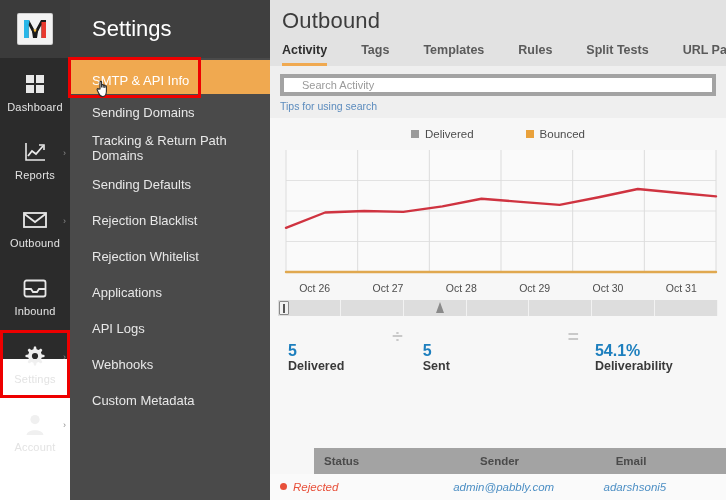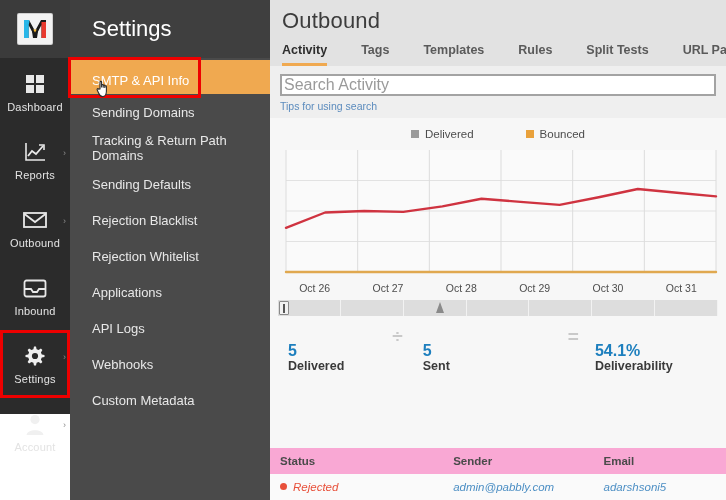--- a/index.html
+++ b/index.html
@@ -6,21 +6,21 @@
   html, body {
     width: 726px; height: 500px;
     overflow: hidden;
     font-family: "Liberation Sans", sans-serif;
     background: #fff;
   }
   #app { position: relative; width: 726px; height: 500px; display: flex; }
 
   
   .rail {
-    width: 70px; height: 414px;
+    width: 70px; height: 359px;
     background: #2b2b2b;
     flex: 0 0 70px;
     position: relative;
   }
   .logo-box {
     height: 58px; display: flex; align-items: center; justify-content: center;
     background: #3b3b3b;
   }
   .logo {
     width: 34px; height: 30px; background: #f2f2f2;
@@ -107,22 +107,22 @@
   .tab {
     font-size: 12.5px; color: #5a5a5a; font-weight: bold;
     padding-bottom: 6px; white-space: nowrap; cursor: pointer;
     border-bottom: 3px solid transparent;
   }
   .tab.active { color: #2d2d2d; border-bottom-color: #f0a950; }
 
   .search-strip { background: #efefef; padding: 8px 10px 4px 10px; }
   .search-input {
     width: 100%; height: 22px; background: #fff;
-    border: 2px solid #a3a3a3; font-size: 16px;
-    padding: 0 2px; color: #333; outline: none;
+    border: 4px solid #a3a3a3; font-size: 11px;
+    padding: 0 18px; color: #333; outline: none;
     font-family: "Liberation Sans", sans-serif;
   }
   .search-input::placeholder { color: #9a9a9a; }
   .tips-link { display:inline-block; margin-top:3px; font-size: 10.5px; color: #5b8bbd; cursor: pointer; }
 
   
   .chart-card { background: #f7f7f7; padding-top: 6px; }
   .legend { display: flex; justify-content: center; gap: 52px; padding: 4px 0 6px 0; }
   .legend-item { display: flex; align-items: center; gap: 6px; font-size: 11.5px; color: #4d4d4d; }
   .legend-sq { width: 8px; height: 8px; display: inline-block; }
@@ -151,22 +151,22 @@
   
   .stats { display: flex; align-items: center; padding: 10px 0 0 0; background: #f7f7f7; height: 74px;}
   .stat { display: flex; align-items: flex-start; }
   .stat-num { font-size: 16px; font-weight: bold; color: #1d7fbe; line-height: 1.05; }
   .stat-label { font-size: 12.5px; font-weight: bold; color: #3a3a3a; line-height: 1.1; }
   .op { color: #c9c9c9; font-size: 19px; font-weight: bold; }
 
   
   .tbl { position: absolute; left: 0; right: 0; bottom: 0; }
   .tbl-head {
-    background: #f9a8d4; display: flex; height: 26px; align-items: center;
-    font-size: 11.5px; color: #4a4a4a; font-weight: bold;
+    background: #a3a3a3; display: flex; height: 26px; align-items: center;
+    font-size: 11.5px; color: #4a4a4a; font-weight: bold; margin-left: 44px;
   }
   .tbl-row { background: #fafafa; display: flex; height: 26px; align-items: center; font-size: 11.5px; font-style: italic; }
   .c-status { width: 208px; padding-left: 10px; }
   .c-sender { width: 172px; }
   .c-email  { width: 140px; }
   .dot { display:inline-block; width:7px; height:7px; border-radius:50%; background:#e8503a; margin-right:6px; vertical-align: 1px;}
   .status-txt { color: #e8503a; }
   .lnk { color: #4d8fc4; cursor: pointer; }
 </style>
 </head>

